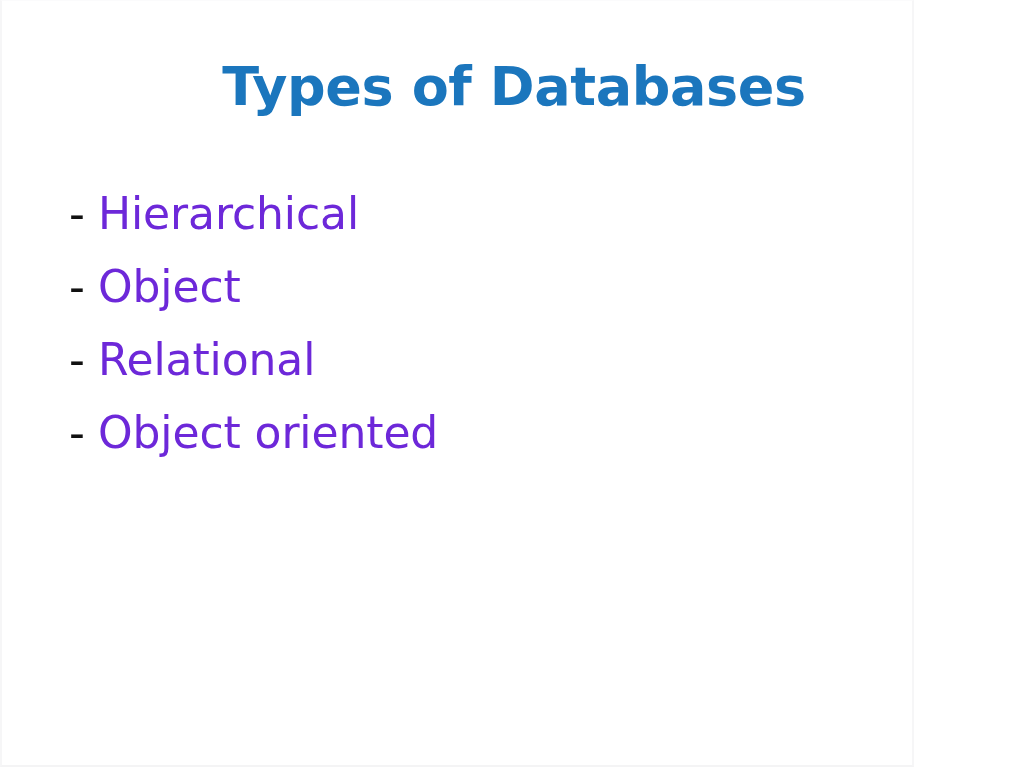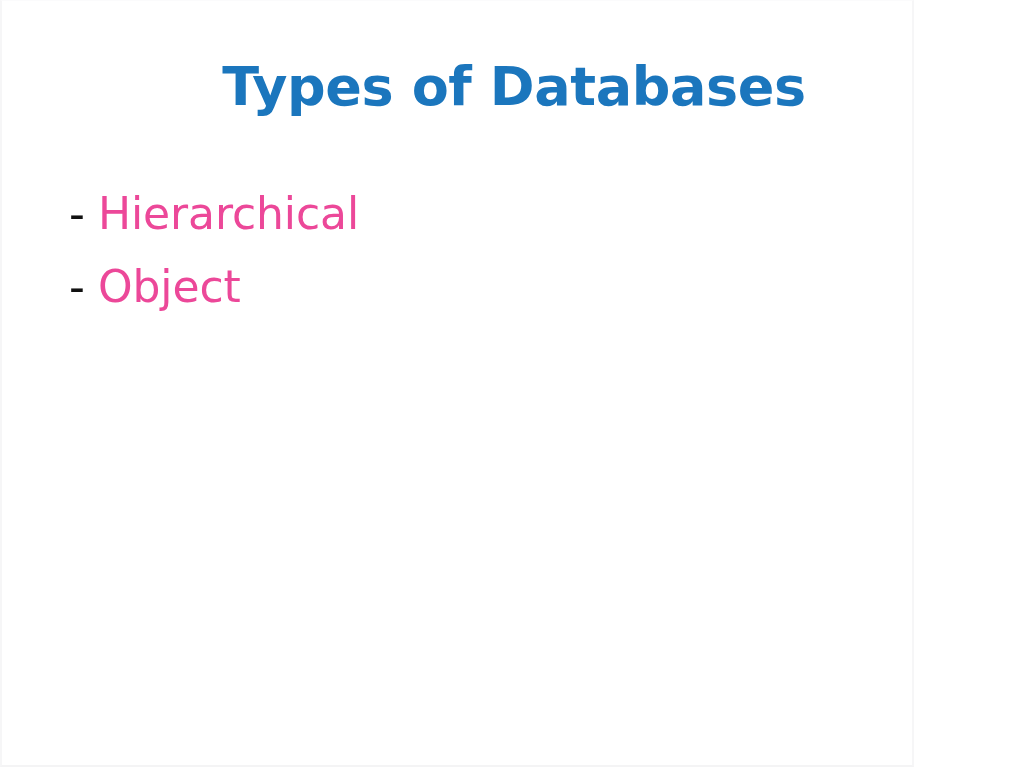--- a/index.html
+++ b/index.html
@@ -64,33 +64,39 @@
     color: #111111;
     white-space: nowrap;
     letter-spacing: -0.1px;
   }
   #bullet-list .bullet-marker {
     display: inline-block;
     color: #111111;
   }
   #bullet-list .bullet-text {
     display: inline-block;
-    color: #ec4899;
+    color: #6d28d9;
     margin-left: 0.30em;
   }
 </style>
 </head>
 <body>
 
 <div id="slide">
 
   <div id="slide-title">Types of Databases</div>
 
   <ul id="bullet-list">
     <li class="bullet-row">
       <span class="bullet-marker">-</span><span class="bullet-text">Hierarchical</span>
     </li>
     <li class="bullet-row">
       <span class="bullet-marker">-</span><span class="bullet-text">Object</span>
     </li>
+    <li class="bullet-row">
+      <span class="bullet-marker">-</span><span class="bullet-text">Relational</span>
+    </li>
+    <li class="bullet-row">
+      <span class="bullet-marker">-</span><span class="bullet-text">Object oriented</span>
+    </li>
   </ul>
 
 </div>
 
 </body></html>

